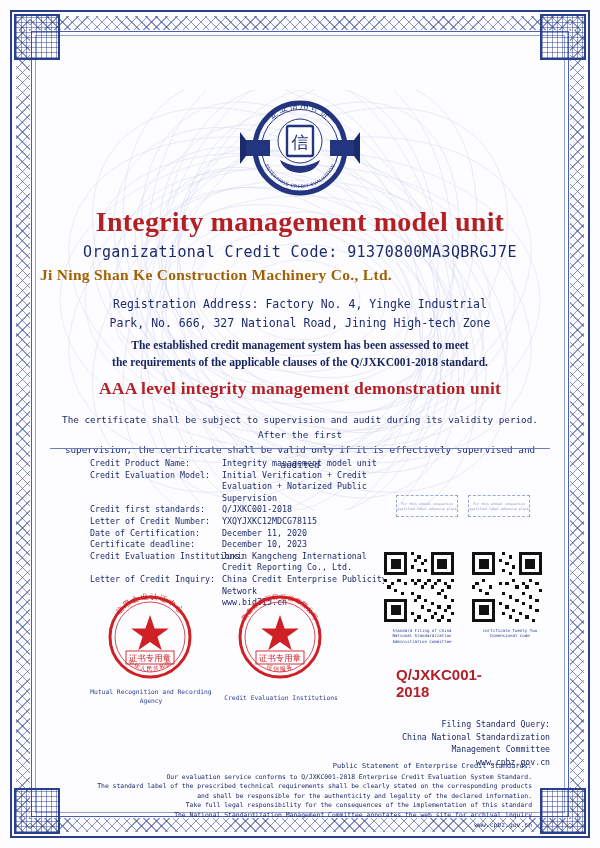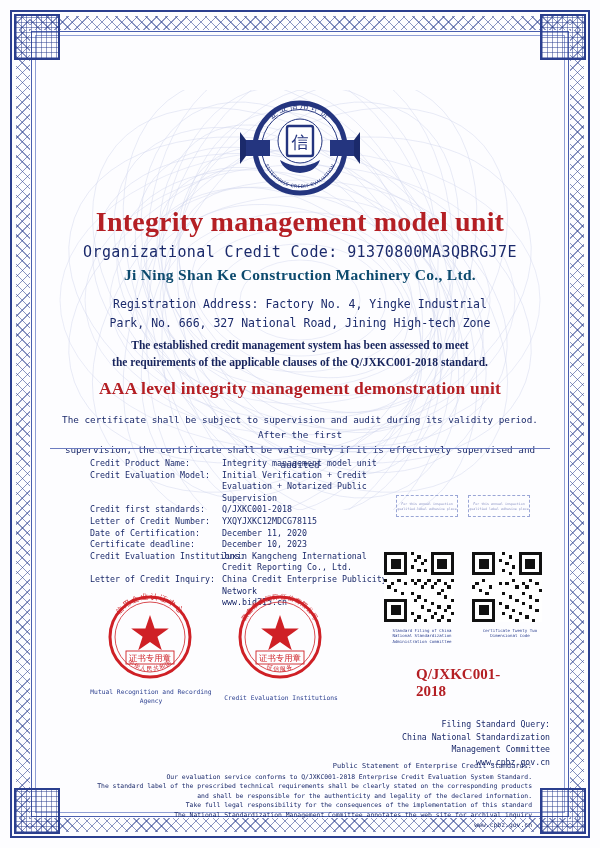--- a/index.html
+++ b/index.html
@@ -115,24 +115,23 @@
     text-align: center;
     font-size: 15px;
     color: #1b2a6b;
     font-family: "DejaVu Sans Mono", monospace;
     letter-spacing: 0.4px;
   }
   .company {
     position: absolute;
     top: 226px;
     left: 0; right: 0;
-    text-align: center;
     font-size: 15.5px;
     font-weight: bold;
-    color: #0c4a6e;
+    color: #a16207;
     letter-spacing: 0.3px;
   }
   .address {
     position: absolute;
     top: 255px;
     left: 36px; right: 36px;
     text-align: center;
     font-size: 11.5px;
     color: #1b2a6b;
     line-height: 19px;
@@ -265,22 +264,21 @@
 
   .std-number {
     position: absolute;
     left: 356px;
     top: 626px;
     width: 170px;
     color: #b41f24;
     font-size: 15px;
     font-weight: bold;
     line-height: 17px;
-    font-family: Liberation Serif, serif;
-    margin-left: 20px;
+    font-family: Liberation Sans, sans-serif;
   }
   .query-block {
     position: absolute;
     right: 10px;
     top: 678px;
     width: 200px;
     text-align: right;
     font-size: 8.2px;
     color: #1b2a6b;
     line-height: 12.5px;

